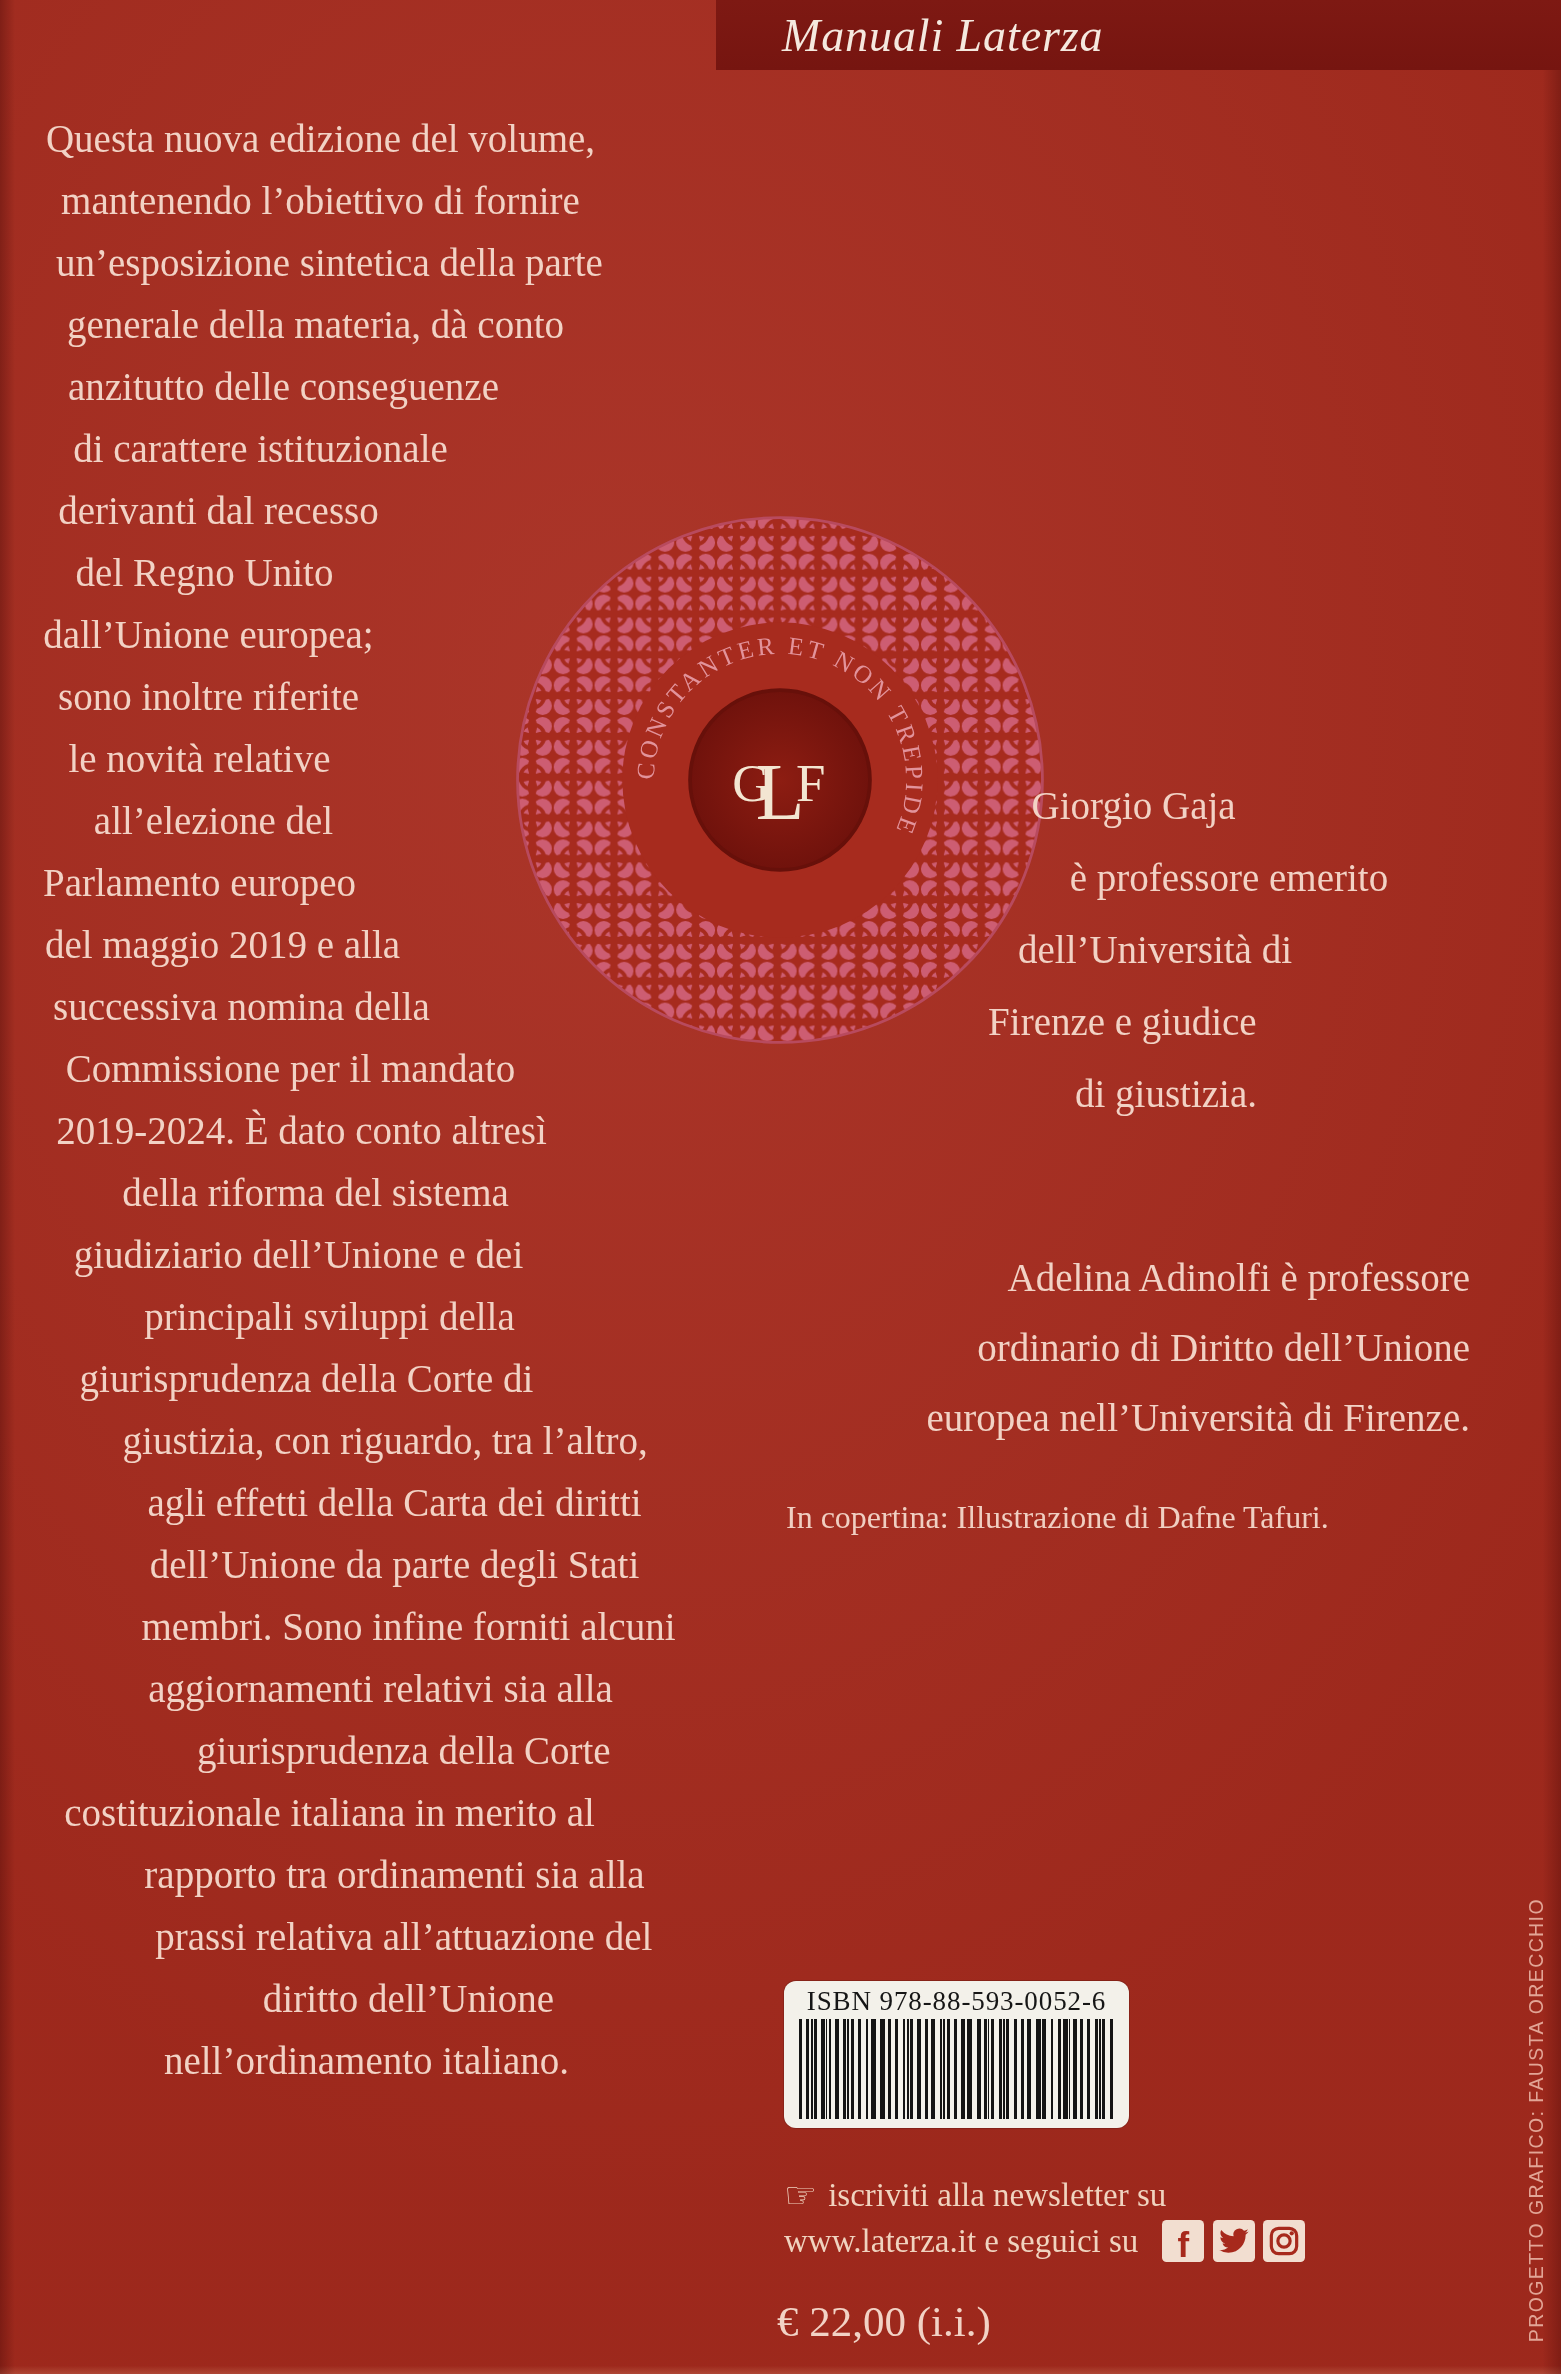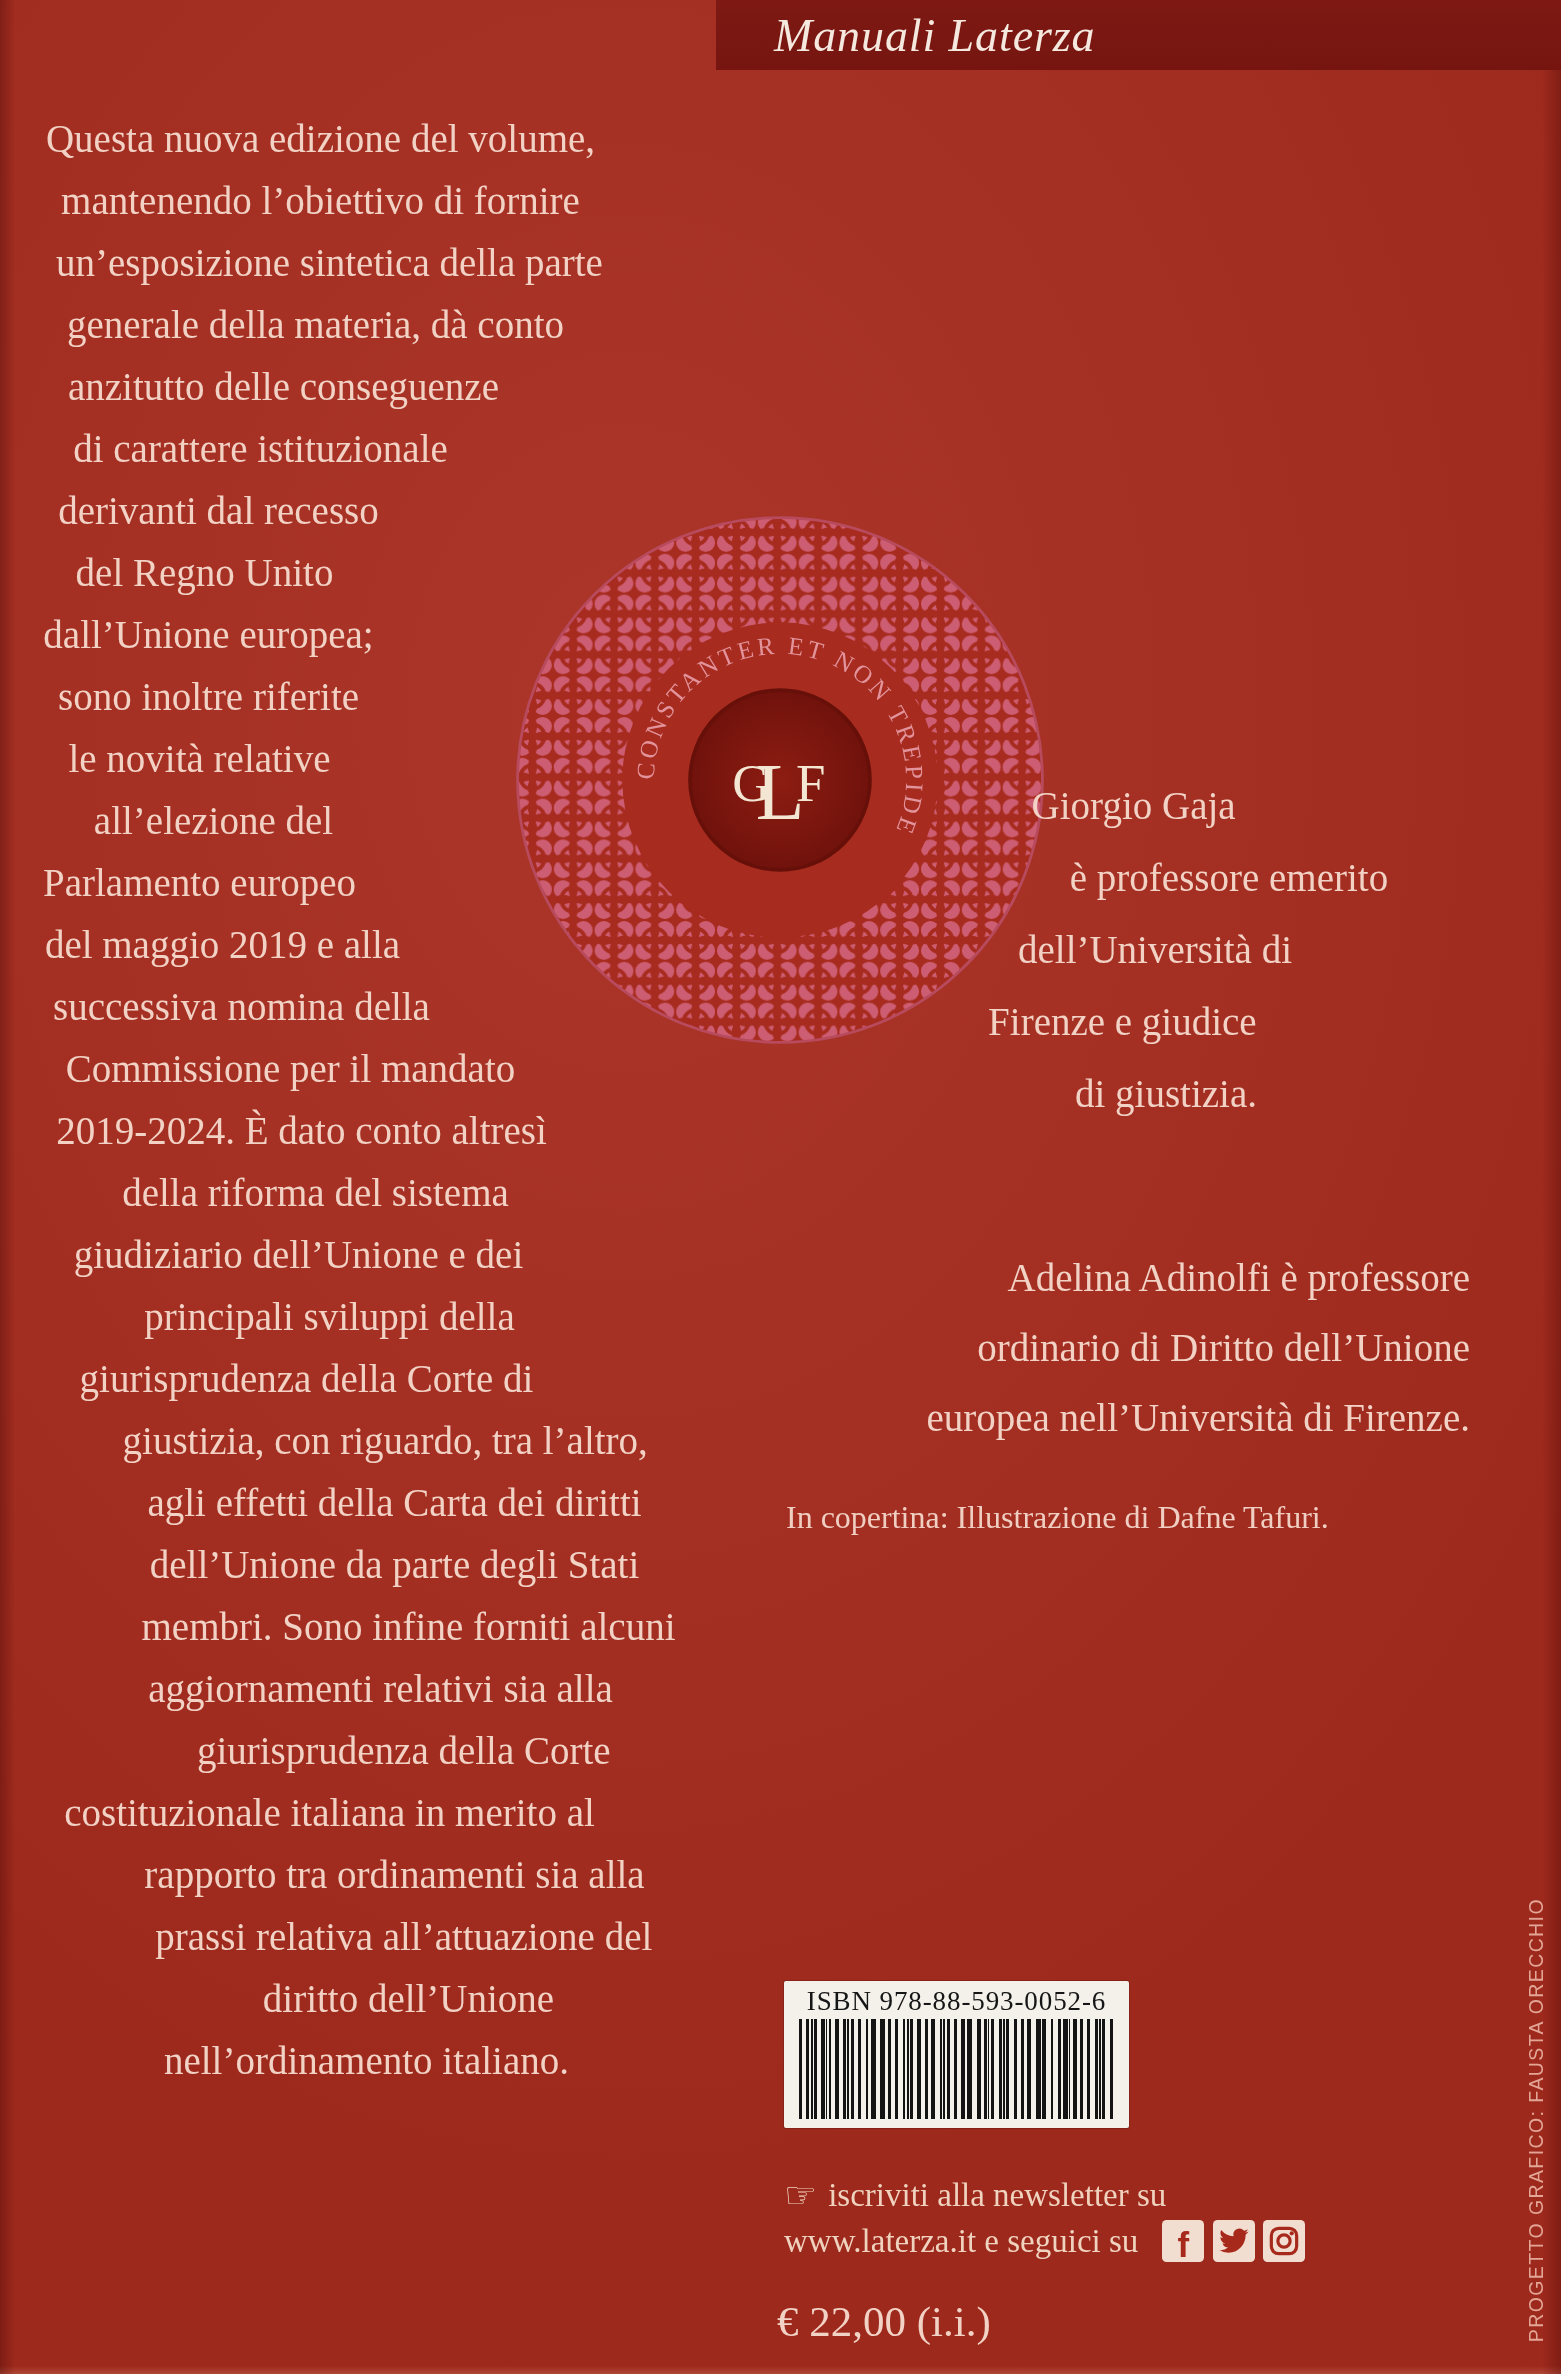--- a/index.html
+++ b/index.html
@@ -10,21 +10,21 @@
       linear-gradient(90deg, rgba(50,0,0,.30) 0px, rgba(50,0,0,0) 15px),
       linear-gradient(270deg, rgba(50,0,0,.28) 0px, rgba(50,0,0,0) 18.6px),
       linear-gradient(0deg, rgba(255,210,170,.20) 0px, rgba(255,210,170,0) 9.3px),
       radial-gradient(1113px 1484px at 40% 30%, rgba(255,255,255,.05), rgba(0,0,0,.06)),
       #a72b1e;
   }
   
   .band{
     position:absolute; left:716px; right:0; top:0; height:70px;
     background:linear-gradient(180deg,#7e1913,#761510);
-    display:flex; align-items:center;
+    display:flex; align-items:center;padding-left:8px;
   }
   .band .mast{
     font-style:italic; font-size:46px; color:#f5e9df; letter-spacing:0.9px;
     padding-left:58px; white-space:nowrap;
   }
   
   .blurb{
     position:absolute; left:28px; top:108px; width:733px;
     color:#f2d2c5; font-size:39px; line-height:62px; text-align:center;font-family:Liberation Serif, serif;
   }
@@ -80,21 +80,21 @@
     position:absolute; left:784px; top:1243px; width:686px;
     color:#f2d2c5; font-size:39px; line-height:70px; text-align:right;
   }
   .cover-credit{
     position:absolute; left:786px; top:1471px; width:686px;
     color:#f0cfc2; font-size:32px; text-align:left;margin-top:28px;
   }
   
   .isbn-box{
     position:absolute; left:784px; top:1981px; width:345px; height:147px;
-    background:#f3f1ea; border-radius:2px; box-shadow:0 0 0 0.9px rgba(0,0,0,.15);
+    background:#f3f1ea; border-radius:12px; box-shadow:0 0 0 0.9px rgba(0,0,0,.15);
     display:flex; flex-direction:column; align-items:center;
   }
   .isbn-text{
     color:#161616; font-size:27px; letter-spacing:0.9px; margin-top:4.6px; white-space:nowrap;
   }
   .bars{
     width:315px; height:100px; margin-top:2.8px;
     background:
       repeating-linear-gradient(90deg,#141414 0 2.8px, transparent 2.8px 7.4px),
       repeating-linear-gradient(90deg,#141414 0 1.9px, transparent 1.9px 12px),

